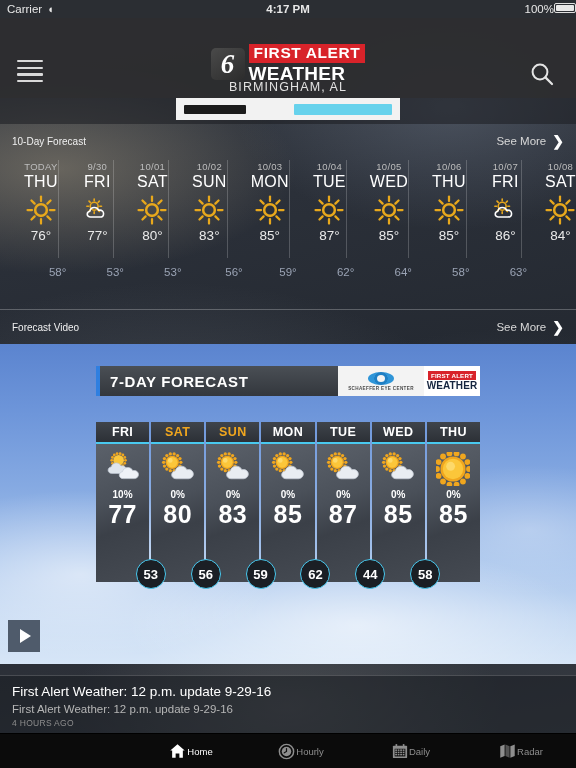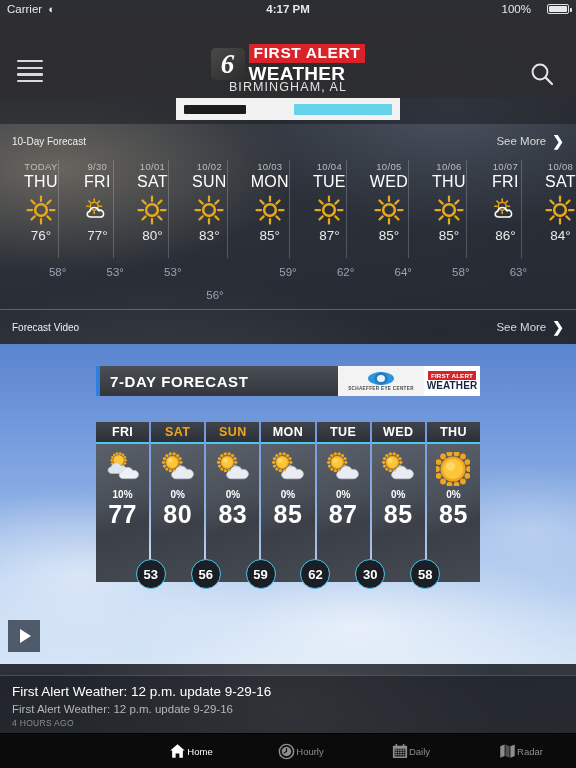--- a/index.html
+++ b/index.html
@@ -25,21 +25,21 @@
   }
 
   
   #status-bar{
     position:absolute; top:0; left:0; width:576px; height:18px;
     background:#2b2e33; color:#e8e8e8; font-size:11.5px;
     display:flex; align-items:center; z-index:40;
   }
   #status-bar .left{ display:flex; align-items:center; gap:5px; padding-left:7px; }
   #status-bar .center{ position:absolute; left:0; right:0; text-align:center; font-weight:bold; font-size:11.5px;}
-  #status-bar .right{ margin-left:auto; display:flex; align-items:center; gap:16px; padding-right:7px; }
+  #status-bar .right{ margin-left:auto; display:flex; align-items:flex-start; gap:0; }
   .wifi-glyph{ font-size:11px; line-height:1; }
   .battery{ width:22px; height:10px; border:1.2px solid #e0e0e0; border-radius:2px; position:relative; }
   .battery::after{ content:""; position:absolute; right:-3.5px; top:3px; width:2px; height:4px; background:#e0e0e0; border-radius:0 1px 1px 0;}
   .battery .fill{ position:absolute; left:1px; top:1px; bottom:1px; right:1px; background:#e8e8e8; border-radius:1px;}
 
   
   #app-header{
     position:absolute; top:18px; left:0; width:576px; height:80px;
     background:rgba(44,44,46,0.93);
     z-index:30;
@@ -462,21 +462,21 @@
             <line x1="21.363961030678926" y1="8.63603896932107" x2="24.54594154601839" y2="5.454058453981606" stroke="#e8a81c" stroke-width="2.25" stroke-linecap="round"></line>
           </svg>
         </div>
      <div class="day-high">84°</div>
       </div>
     </div>
   <div id="lows-row">
       <div class="low-item" style="left: 57.6px;">58°</div>
       <div class="low-item" style="left: 115.2px;">53°</div>
       <div class="low-item" style="left: 172.8px;">53°</div>
-      <div class="low-item" style="left: 215px; margin-top: 23px;">56°</div>
+      <div class="low-item" style="left: 234px;">56°</div>
       <div class="low-item" style="left: 288px;">59°</div>
       <div class="low-item" style="left: 345.6px;">62°</div>
       <div class="low-item" style="left: 403.2px;">64°</div>
       <div class="low-item" style="left: 460.8px;">58°</div>
       <div class="low-item" style="left: 518.4px;">63°</div>
     </div>
   <div class="tenday-rule"></div>
 </div>
 
 <div id="video-section">
@@ -736,21 +736,21 @@
        <div class="wx-pop">0%</div>
        <div class="wx-high">85</div>
      </div>
         </div>
       </div>
     <div id="wx-lows">
         <div class="wx-low" style="left: 54.8571px;">53</div>
         <div class="wx-low" style="left: 109.714px;">56</div>
         <div class="wx-low" style="left: 164.571px;">59</div>
         <div class="wx-low" style="left: 219.429px;">62</div>
-        <div class="wx-low" style="left: 274.286px;">30</div>
+        <div class="wx-low" style="left: 274.286px;">44</div>
         <div class="wx-low" style="left: 329.143px;">58</div>
       </div>
 
     <div id="play-btn">
         <div class="tri"></div>
       </div>
   </div>
 </div>
 
 <div id="article">

